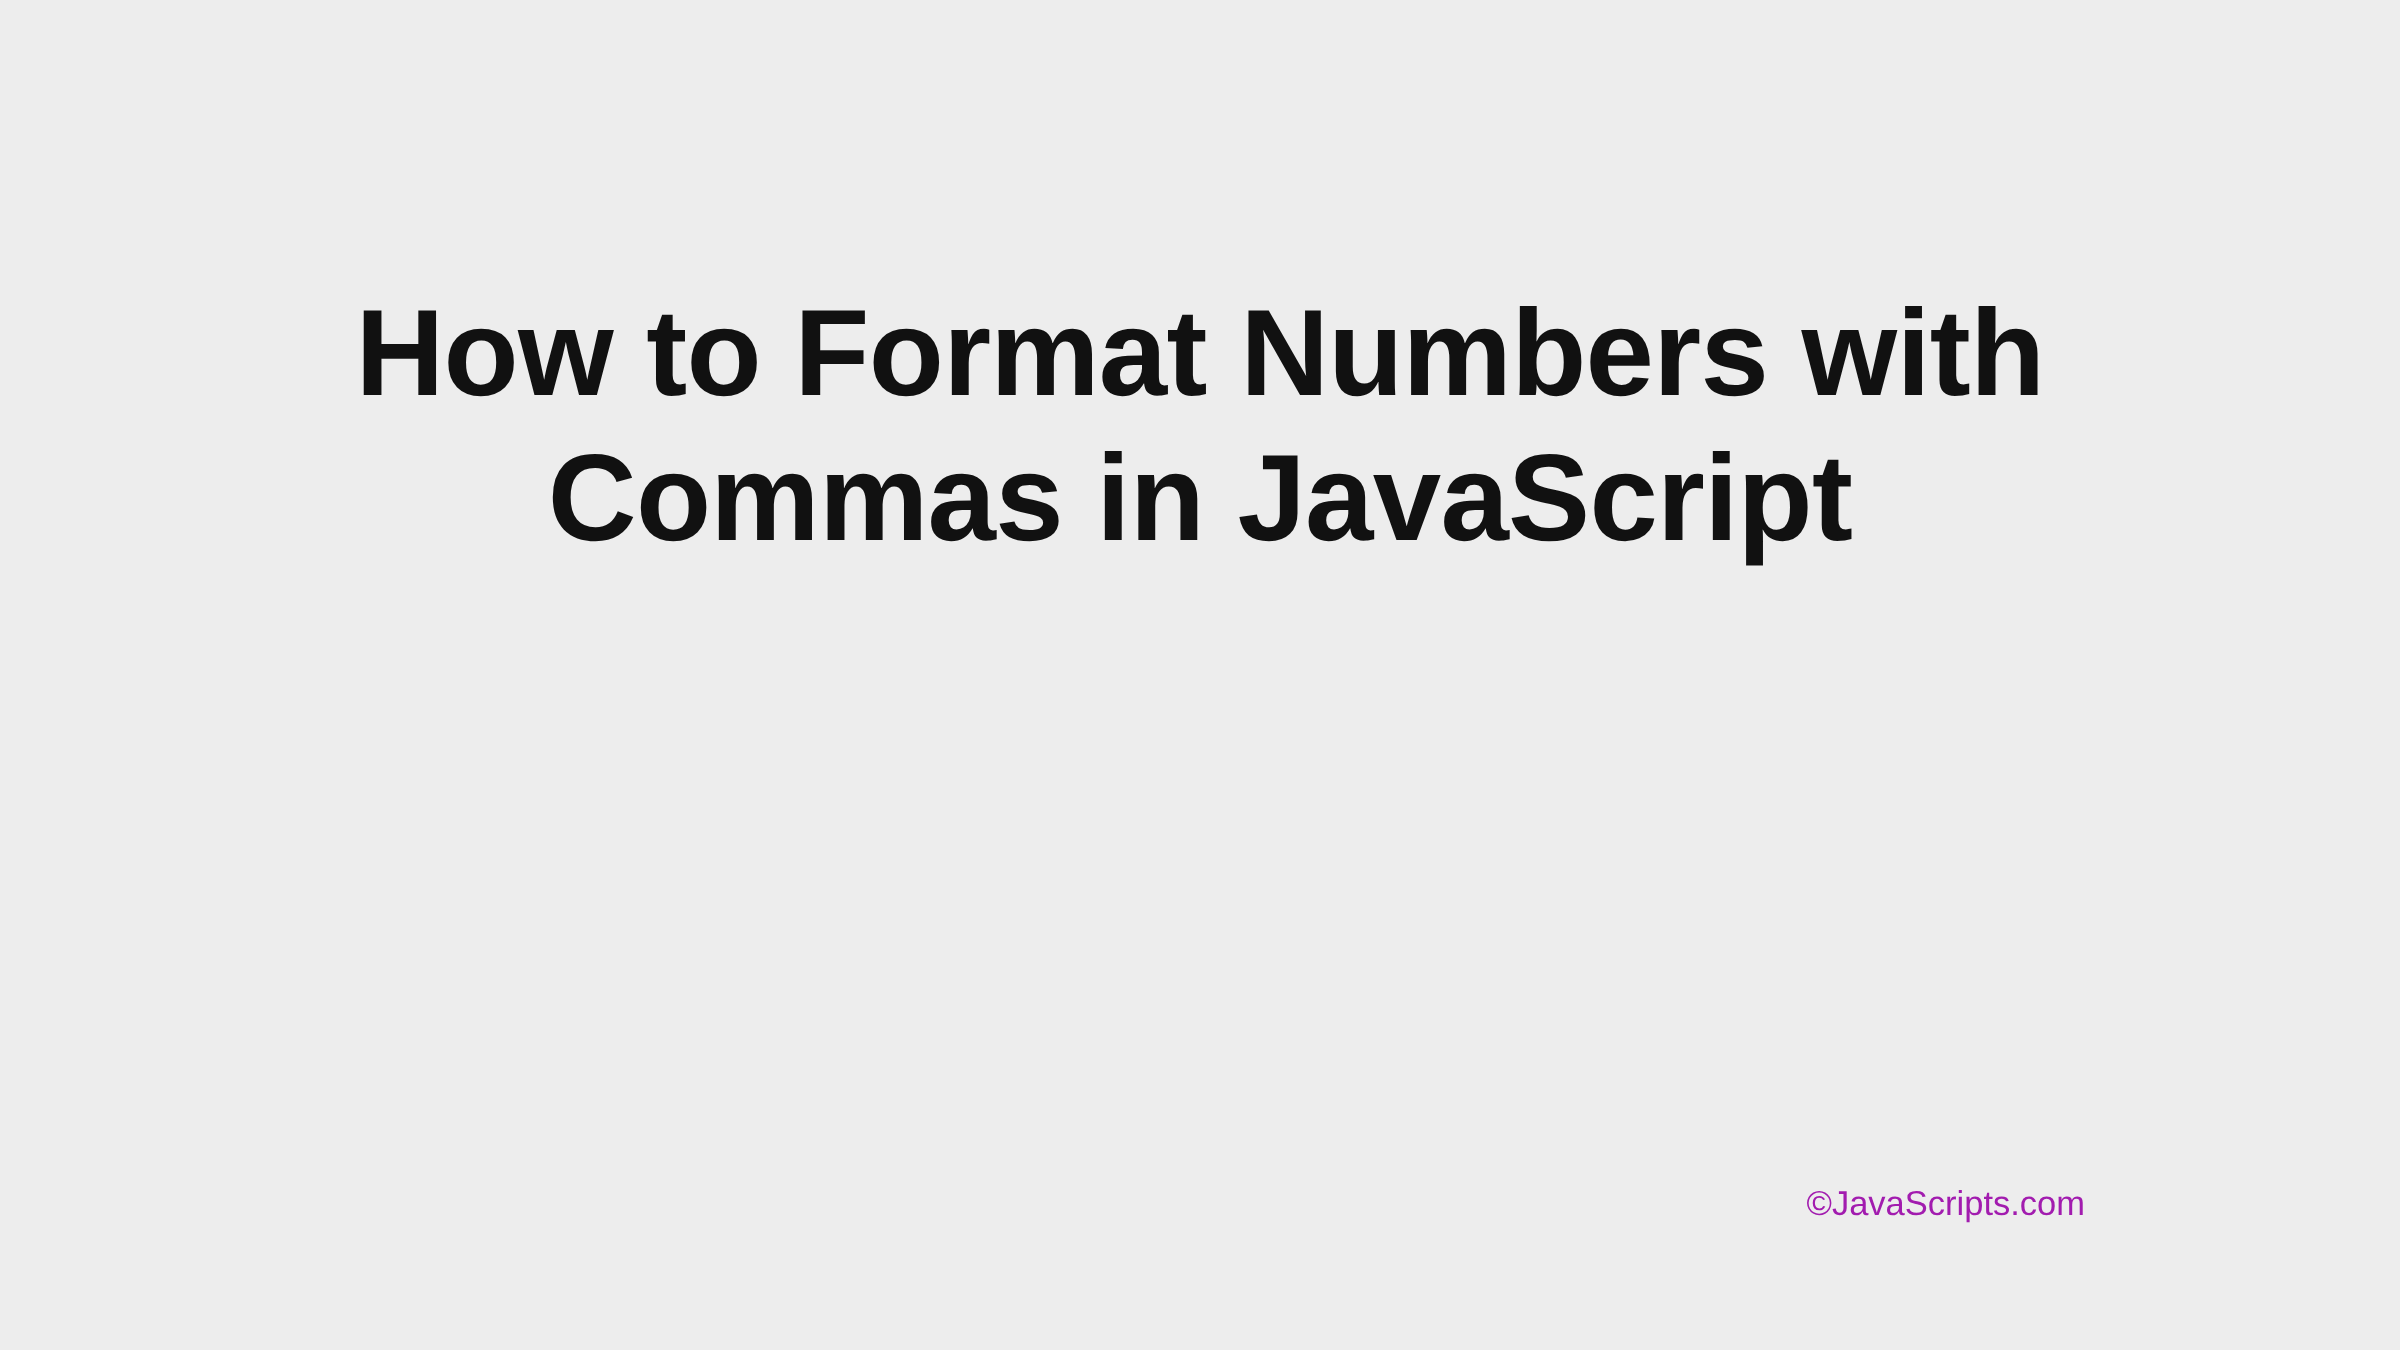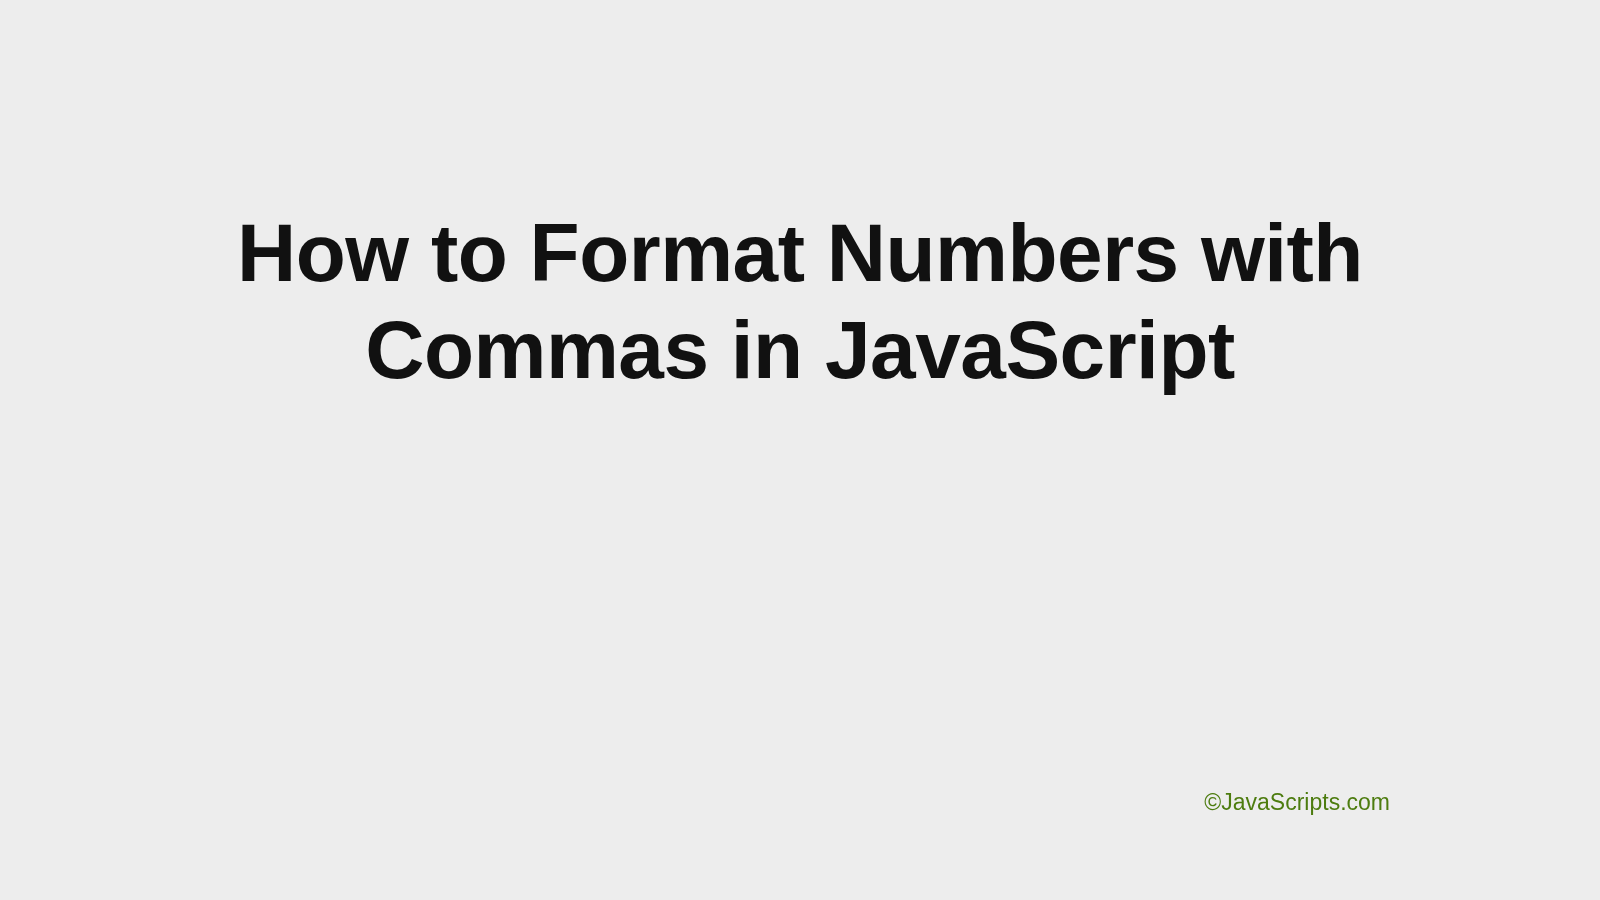--- a/index.html
+++ b/index.html
@@ -10,37 +10,37 @@
     body {
       width: 1600px;
       height: 900px;
       background-color: #ededed;
       font-family: -apple-system, BlinkMacSystemFont, "Segoe UI", Helvetica, Arial, sans-serif;
       position: relative;
       overflow: hidden;
     }
     .title {
       position: absolute;
-      top: 205px;
+      top: 188px;
       left: 50%;
       transform: translateX(-50%);
       width: 90%;
       text-align: center;
       font-size: 82px;
       font-weight: 700;
       color: #111111;
       line-height: 1.18;
       letter-spacing: -0.5px;
     }
     .attribution {
       position: absolute;
       bottom: 84px;
       right: 210px;
       font-size: 23px;
       font-weight: 400;
-      color: #4d7c0f;
+      color: #a21caf;
     }
   </style>
 </head>
 <body>
 
 <h1 class="title">How to Format Numbers with Commas in JavaScript</h1>
 <div class="attribution">©JavaScripts.com</div>
 
 </body></html>

